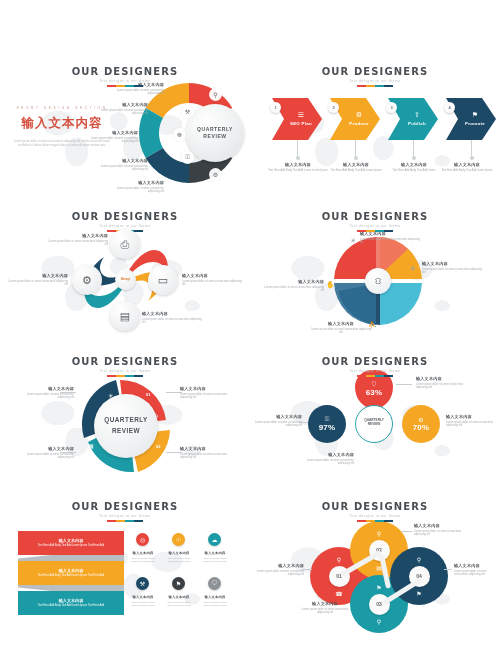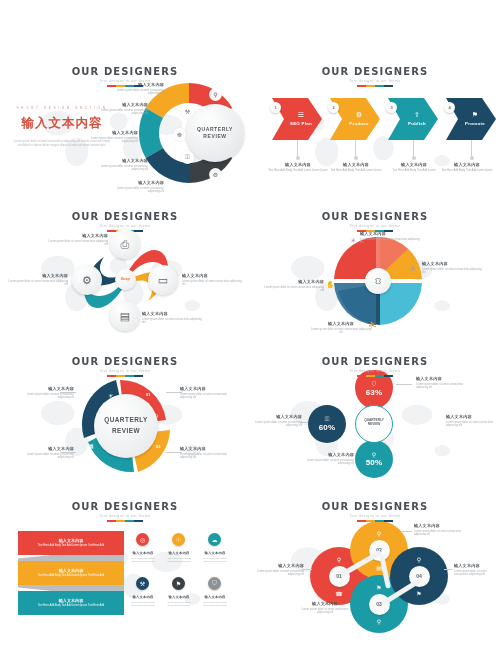--- a/index.html
+++ b/index.html
@@ -464,27 +464,27 @@
             <i style="background:#f5a623"></i>
             <i style="background:#1a9ba5"></i>
             <i style="background:#1c4966"></i>
       </div>
     </div>
 
     <div class="bub" style="left:105px;top:22px;background:#e8453c;border-radius:50% 50% 50% 50%/50% 50% 62% 62%">
       <div class="bi">⛉</div>
       <div class="bp">63%</div>
     </div>
-    <div class="bub" style="left:105px;top:92px;background:#1a9ba5;border-radius:50%">
-      <div class="bi">⚲</div>
-      <div class="bp">50%</div>
+    <div class="bub" style="left:152px;top:57px;background:#f5a623;border-radius:50%">
+      <div class="bi">⚙</div>
+      <div class="bp">70%</div>
     </div>
     <div class="bub" style="left:58px;top:57px;background:#1c4966;border-radius:50%">
       <div class="bi">⚿</div>
-      <div class="bp">60%</div>
+      <div class="bp">97%</div>
     </div>
 
     <div class="hubc">
       <div class="ht"><span>QUARTERLY</span><br><span>REVIEW</span></div>
       <div class="hd">• • • •</div>
     </div>
 
     <div class="tb" style="left:166px;top:28px;width:58px">
       <div class="h">输入文本内容</div>
           <div class="p">Lorem ipsum dolor sit amet consectetur adipiscing elit</div>

